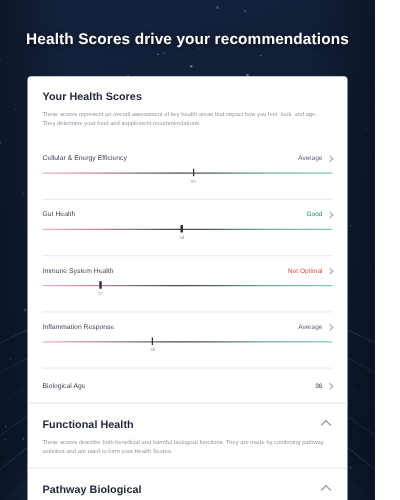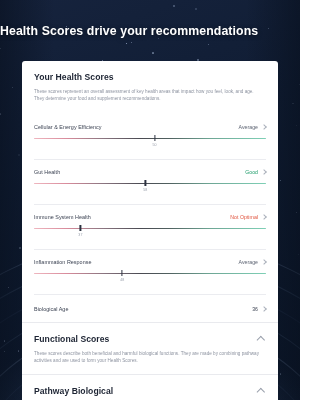--- a/index.html
+++ b/index.html
@@ -55,20 +55,21 @@
     background:
       linear-gradient(90deg, rgba(8,16,30,0.62) 0%, rgba(8,16,30,0) 18%,
                              rgba(8,16,30,0) 82%, rgba(8,16,30,0.62) 100%);
   }
 
   .hero-title {
     position: absolute;
     top: 24px;
     left: 0;
     right: 0;
+    text-align: center;
     color: #ffffff;
     font-size: 12.3px;
     font-weight: 700;
     letter-spacing: .1px;
     text-shadow: 0 1px 4px rgba(0,0,0,.55);
     z-index: 4;
   }
 
   
   .sheet {
@@ -407,21 +408,21 @@
               <div class="chev-right"></div>
             </div>
           </div>
         </div>
       </div>
 
     <div class="section-sep"></div>
 
     <div class="panel">
       <div class="panel-head">
-        <div class="panel-title">Functional Scores</div>
+        <div class="panel-title">Functional Health</div>
         <div class="chev-up"></div>
       </div>
       <div class="panel-desc">These scores describe both beneficial and harmful biological functions. They are made by combining pathway activities and are used to form your Health Scores.</div>
     </div>
 
     <div class="section-sep"></div>
 
     <div class="panel">
       <div class="panel-head">
         <div class="panel-title">Pathway Biological</div>

